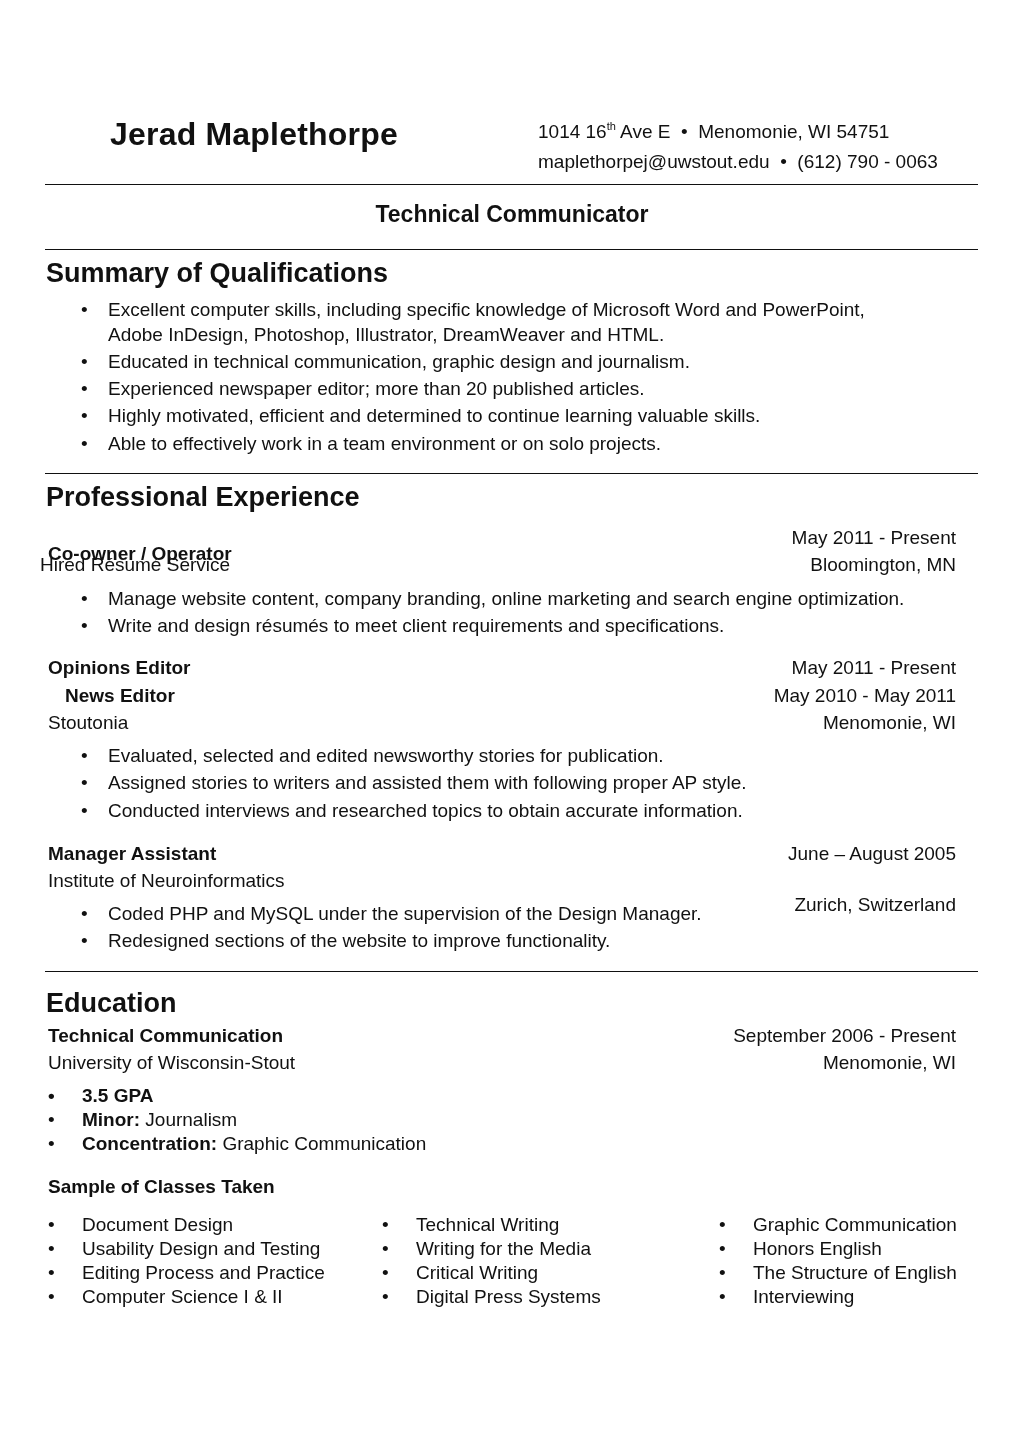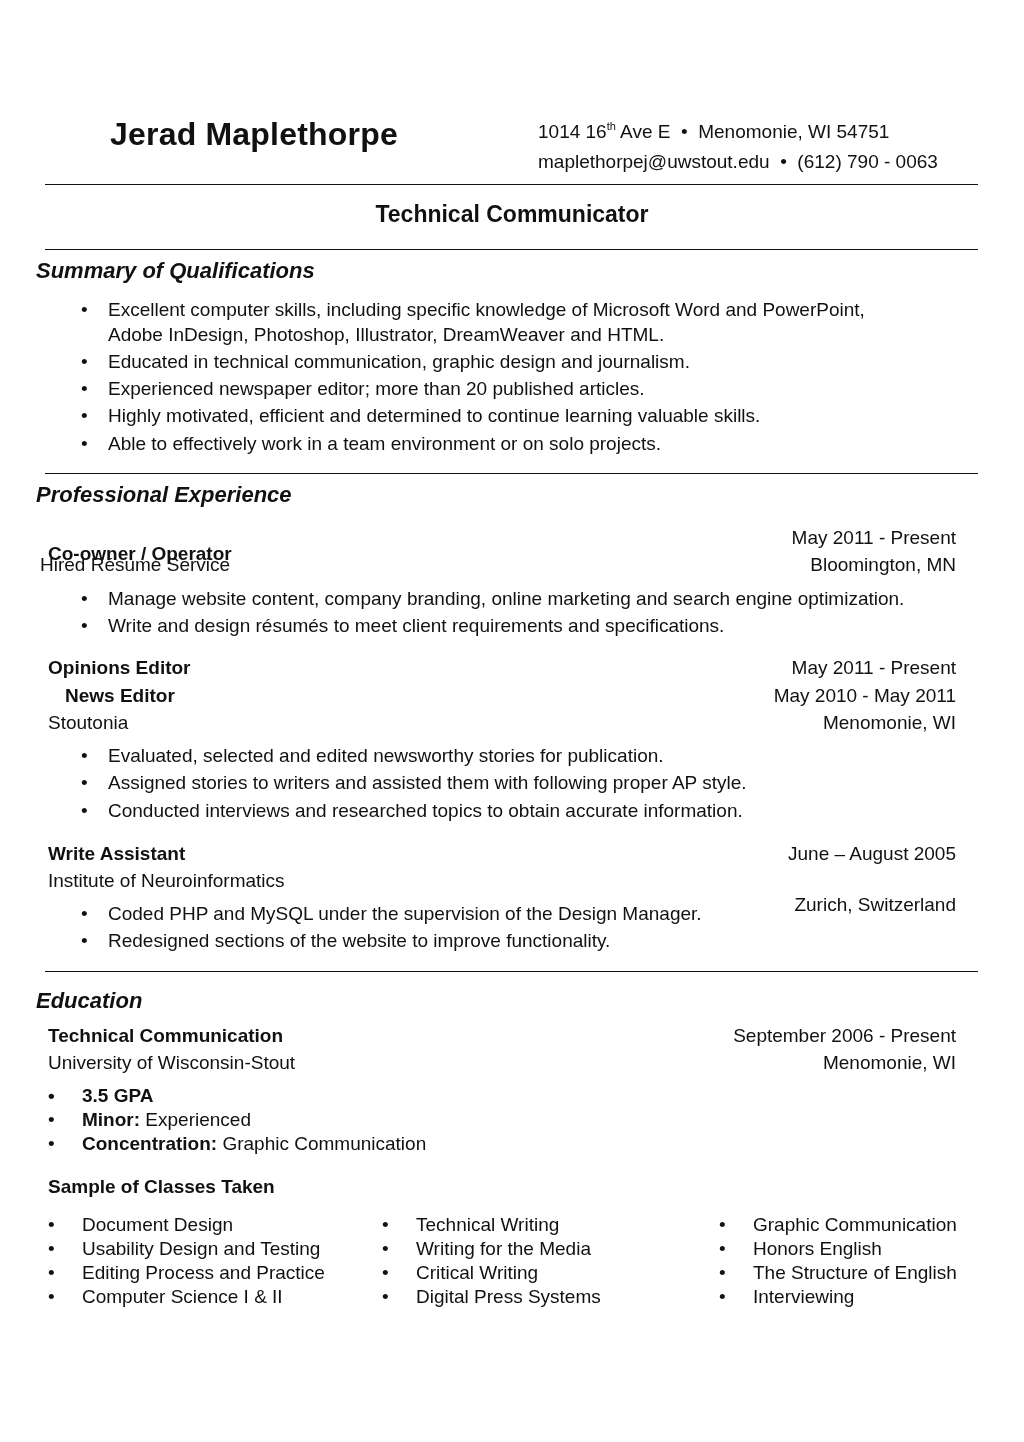--- a/index.html
+++ b/index.html
@@ -6,21 +6,21 @@
   body {
     width: 1024px; height: 1442px; position: relative; overflow: hidden;
     font-family: "Liberation Sans", sans-serif; color: #111;
   }
   .abs { position: absolute; white-space: nowrap; }
   .rule { position: absolute; left: 45px; width: 933px; height: 0; border-top: 1.6px solid #111; }
   .name { left: 110px; top: 116px; font-size: 32px; font-weight: bold; letter-spacing: 0.2px; }
   .contact { left: 538px; font-size: 19px; }
   .contact sup { font-size: 11px; vertical-align: 8px; text-align: center; }
   .title { left: 0; width: 1024px; text-align: center; top: 201px; font-size: 23px; font-weight: bold; }
-  .section { left: 36px; font-size: 22px; font-weight: bold; font-style: italic; }
+  .section { left: 46px; font-size: 27px; font-weight: bold; }
   .line { font-size: 19px; }
   .bold { font-weight: bold; }
   .right { right: 68px; text-align: right; }
   .bullet { left: 108px; font-size: 19px; }
   .bullet .dot { position: absolute; left: -27px; }
   .ebullet { left: 82px; font-size: 19px; }
   .ebullet .dot { position: absolute; left: -34px; }
 </style>
 </head>
 <body>
@@ -53,36 +53,36 @@
 <div class="abs line bold" style="left:48px; top:657px;">Opinions Editor</div>
 <div class="abs line right" style="top:657px;">May 2011 - Present</div>
 <div class="abs line bold" style="left:65px; top:685px;">News Editor</div>
 <div class="abs line right" style="top:685px;">May 2010 - May 2011</div>
 <div class="abs line" style="left:48px; top:712px;">Stoutonia</div>
 <div class="abs line right" style="top:712px;">Menomonie, WI</div>
 <div class="abs bullet" style="top:745px;"><span class="dot">•</span><span>Evaluated, selected and edited newsworthy stories for publication.</span></div>
 <div class="abs bullet" style="top:772px;"><span class="dot">•</span><span>Assigned stories to writers and assisted them with following proper AP style.</span></div>
 <div class="abs bullet" style="top:800px;"><span class="dot">•</span><span>Conducted interviews and researched topics to obtain accurate information.</span></div>
 
-<div class="abs line bold" style="left:48px; top:843px;">Write Assistant</div>
+<div class="abs line bold" style="left:48px; top:843px;">Manager Assistant</div>
 <div class="abs line right" style="top:843px;">June – August 2005</div>
 <div class="abs line" style="left:48px; top:870px;">Institute of Neuroinformatics</div>
 <div class="abs line right" style="top:870px;margin-top:24px;">Zurich, Switzerland</div>
 <div class="abs bullet" style="top:903px;"><span class="dot">•</span><span>Coded PHP and MySQL under the supervision of the Design Manager.</span></div>
 <div class="abs bullet" style="top:930px;"><span class="dot">•</span><span>Redesigned sections of the website to improve functionality.</span></div>
 <div class="rule" style="top:971px;"></div>
 
 <div class="abs section" style="top:980px;margin-top:8px;">Education</div>
 <div class="abs line bold" style="left:48px; top:1025px;">Technical Communication</div>
 <div class="abs line right" style="top:1025px;">September 2006 - Present</div>
 <div class="abs line" style="left:48px; top:1052px;">University of Wisconsin-Stout</div>
 <div class="abs line right" style="top:1052px;">Menomonie, WI</div>
 
 <div class="abs ebullet bold" style="top:1085px;"><span class="dot">•</span><span>3.5 GPA</span></div>
-<div class="abs ebullet" style="top:1109px;"><span class="dot">•</span><span class="bold">Minor:</span><span style="white-space:pre;"> Experienced</span></div>
+<div class="abs ebullet" style="top:1109px;"><span class="dot">•</span><span class="bold">Minor:</span><span style="white-space:pre;"> Journalism</span></div>
 <div class="abs ebullet" style="top:1133px;"><span class="dot">•</span><span class="bold">Concentration:</span><span style="white-space:pre;"> Graphic Communication</span></div>
 
 <div class="abs line bold" style="left:48px; top:1176px;">Sample of Classes Taken</div>
 
 <div>
   <div class="abs ebullet" style="top:1214px;"><span class="dot">•</span><span>Document Design</span></div>
   <div class="abs ebullet" style="top:1238px;"><span class="dot">•</span><span>Usability Design and Testing</span></div>
   <div class="abs ebullet" style="top:1262px;"><span class="dot">•</span><span>Editing Process and Practice</span></div>
   <div class="abs ebullet" style="top:1286px;"><span class="dot">•</span><span>Computer Science I &amp; II</span></div>
 </div>

